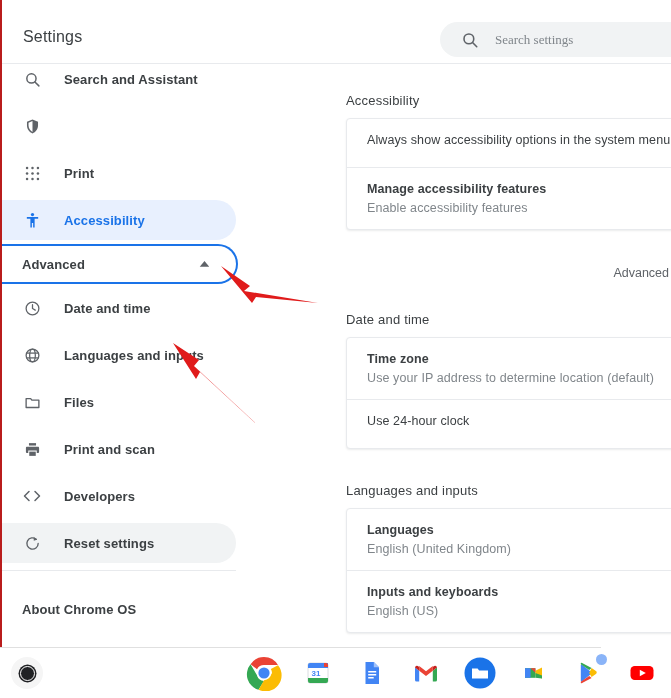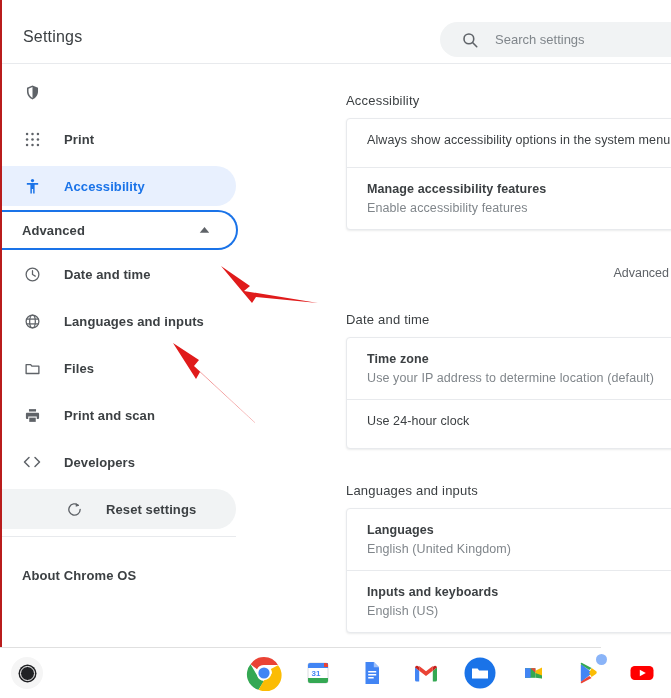--- a/index.html
+++ b/index.html
@@ -65,21 +65,21 @@
     color: #5f6368;
     display: flex;
     align-items: center;
     justify-content: center;
   }
   .search-input {
     border: 0;
     outline: 0;
     background: transparent;
     margin-left: 16px;
-    font-family: Liberation Sans, sans-serif;
+    font-family: Liberation Serif, serif;
     font-size: 13px;
     color: #5f6368;
     width: 160px;
     padding: 0;
   }
   .search-input::placeholder { color: #80868b; }
 
   
   .sidebar {
     position: absolute;
@@ -314,20 +314,29 @@
           <circle cx="10.5" cy="10.5" r="6.5"></circle>
             <line x1="15.4" y1="15.4" x2="21" y2="21"></line>
         </svg>
       </span>
       <input class="search-input" type="text" placeholder="Search settings" style="">
     </div>
   </div>
 
   <div class="sidebar">
 
+    <div class="nav-item" style="margin-top:-6px;">
+      <span class="nav-icon">
+        <svg width="17" height="17" viewBox="0 0 24 24" fill="none" stroke="currentColor" stroke-width="2.1" stroke-linecap="round">
+          <circle cx="10.5" cy="10.5" r="6.5"></circle>
+            <line x1="15.4" y1="15.4" x2="21" y2="21"></line>
+        </svg>
+      </span>
+      <span class="nav-label">Search and Assistant</span>
+    </div>
 
     <div class="nav-item" style="margin-top:7px;">
       <span class="nav-icon">
         <svg width="17" height="17" viewBox="0 0 24 24" fill="currentColor">
           <path d="M12 2.2 4.2 5.4v5.3c0 5 3.3 9.6 7.8 11.1 4.5-1.5 7.8-6.1 7.8-11.1V5.4L12 2.2zm0 2.1v15.3c-3.2-1.3-5.6-4.9-5.6-8.9V6.8L12 4.3z"></path>
         </svg>
       </span>
     </div>
 
     <div class="nav-item" style="margin-top:7px;">
@@ -411,21 +420,21 @@
     <div class="nav-item" style="margin-top:7px;">
       <span class="nav-icon">
         <svg width="18" height="14" viewBox="0 0 24 18" fill="none" stroke="currentColor" stroke-width="2" stroke-linecap="round" stroke-linejoin="round">
           <polyline points="8,3 2,9 8,15"></polyline>
             <polyline points="16,3 22,9 16,15"></polyline>
         </svg>
       </span>
       <span class="nav-label">Developers</span>
     </div>
 
-    <div class="nav-item hovered" style="margin-top:7px;padding-left:42px;">
+    <div class="nav-item hovered" style="margin-top:7px;">
       <span class="nav-icon">
         <svg width="17" height="17" viewBox="0 0 24 24" fill="none" stroke="currentColor" stroke-width="1.9" stroke-linecap="round">
           <path d="M20 12a8 8 0 1 1-2.6-5.9"></path>
             <polyline points="13.6,2.6 18.2,6.6 13.8,8.2" fill="currentColor" stroke="none"></polyline>
         </svg>
       </span>
       <span class="nav-label">Reset settings</span>
     </div>
 
     <div class="nav-divider"></div>

